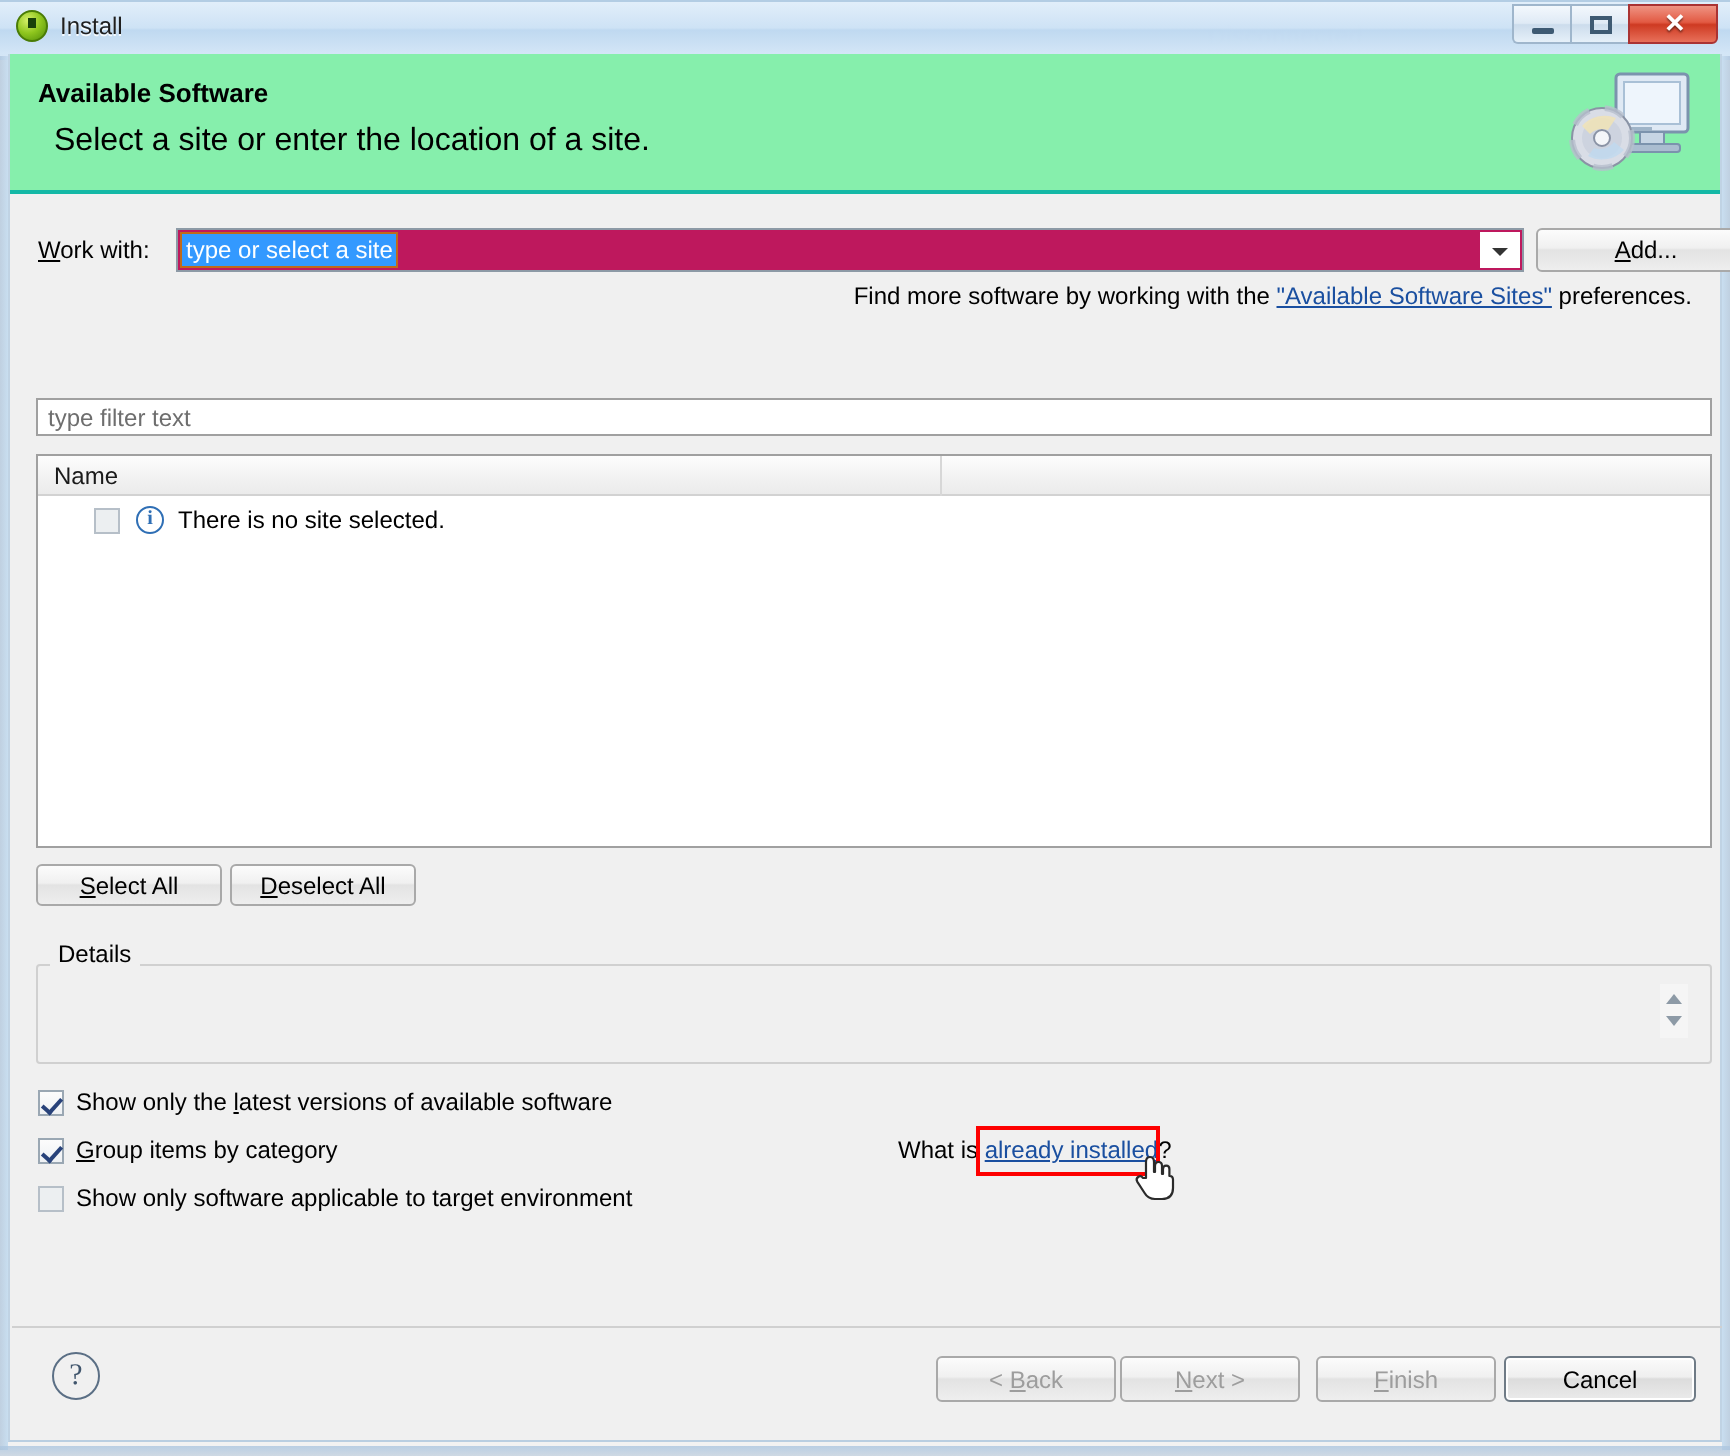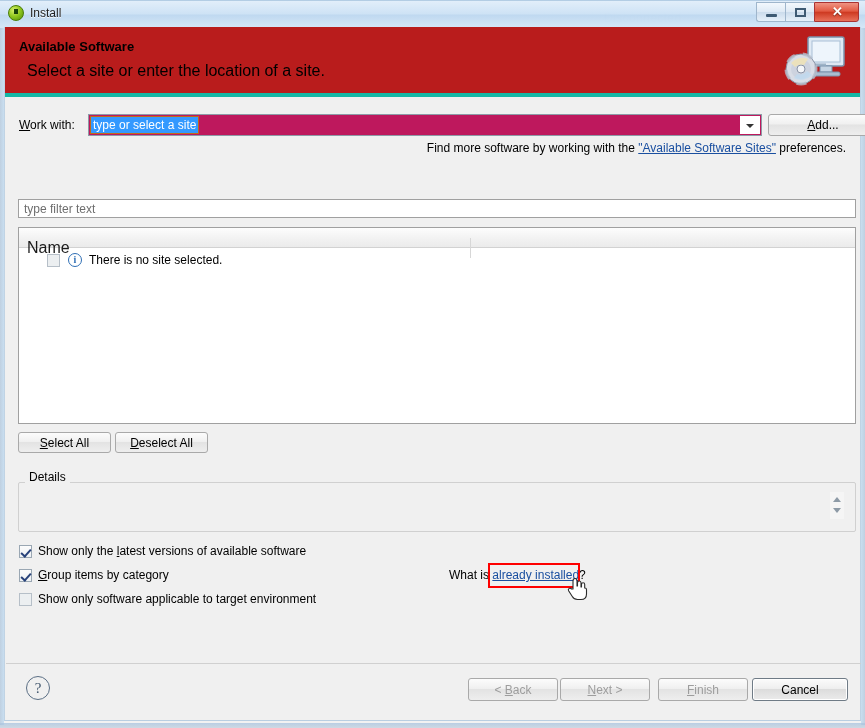--- a/index.html
+++ b/index.html
@@ -169,22 +169,22 @@
     width: 865px; height: 5px;
     background: linear-gradient(to bottom, rgba(175,200,225,0.85), rgba(140,170,200,0.35));
   }
 
   
   #header {
     position: absolute;
     left: 0; top: 0;
     width: 100%;
     height: 70px;
-    background: #b91c1c;
-    border-bottom: 4px solid #14b8a6;
+    background: #86efac;
+    border-bottom: 2px solid #14b8a6;
     box-sizing: border-box;
   }
   #header-title {
     position: absolute;
     left: 14px; top: 12px;
     font-size: 13px;
     font-weight: bold;
     color: #000;
   }
   #header-sub {
@@ -326,28 +326,27 @@
     height: 20px;
     background: linear-gradient(to bottom, #fdfdfd 0%, #f3f3f3 50%, #ebebeb 100%);
     border-bottom: 1px solid #d2d2d2;
     box-sizing: border-box;
   }
   .th {
     position: absolute;
     top: 0;
     height: 20px;
     line-height: 20px;
-    font-size: 16px;
+    font-size: 12px;
     color: #1a1a1a;
     box-sizing: border-box;
     border-right: 1px solid #d7d7d7;
     padding-left: 8px;
     overflow: hidden;
     white-space: nowrap;
-    margin-top: 10px;
   }
   #th-name    { left: 0px;   width: 452px; }
   #th-version { left: 452px; width: 240px; }
   #th-blank   { left: 692px; width: 144px; border-right: none; }
 
   #table-row {
     position: absolute;
     left: 0; top: 22px;
     width: 100%;
     height: 20px;

